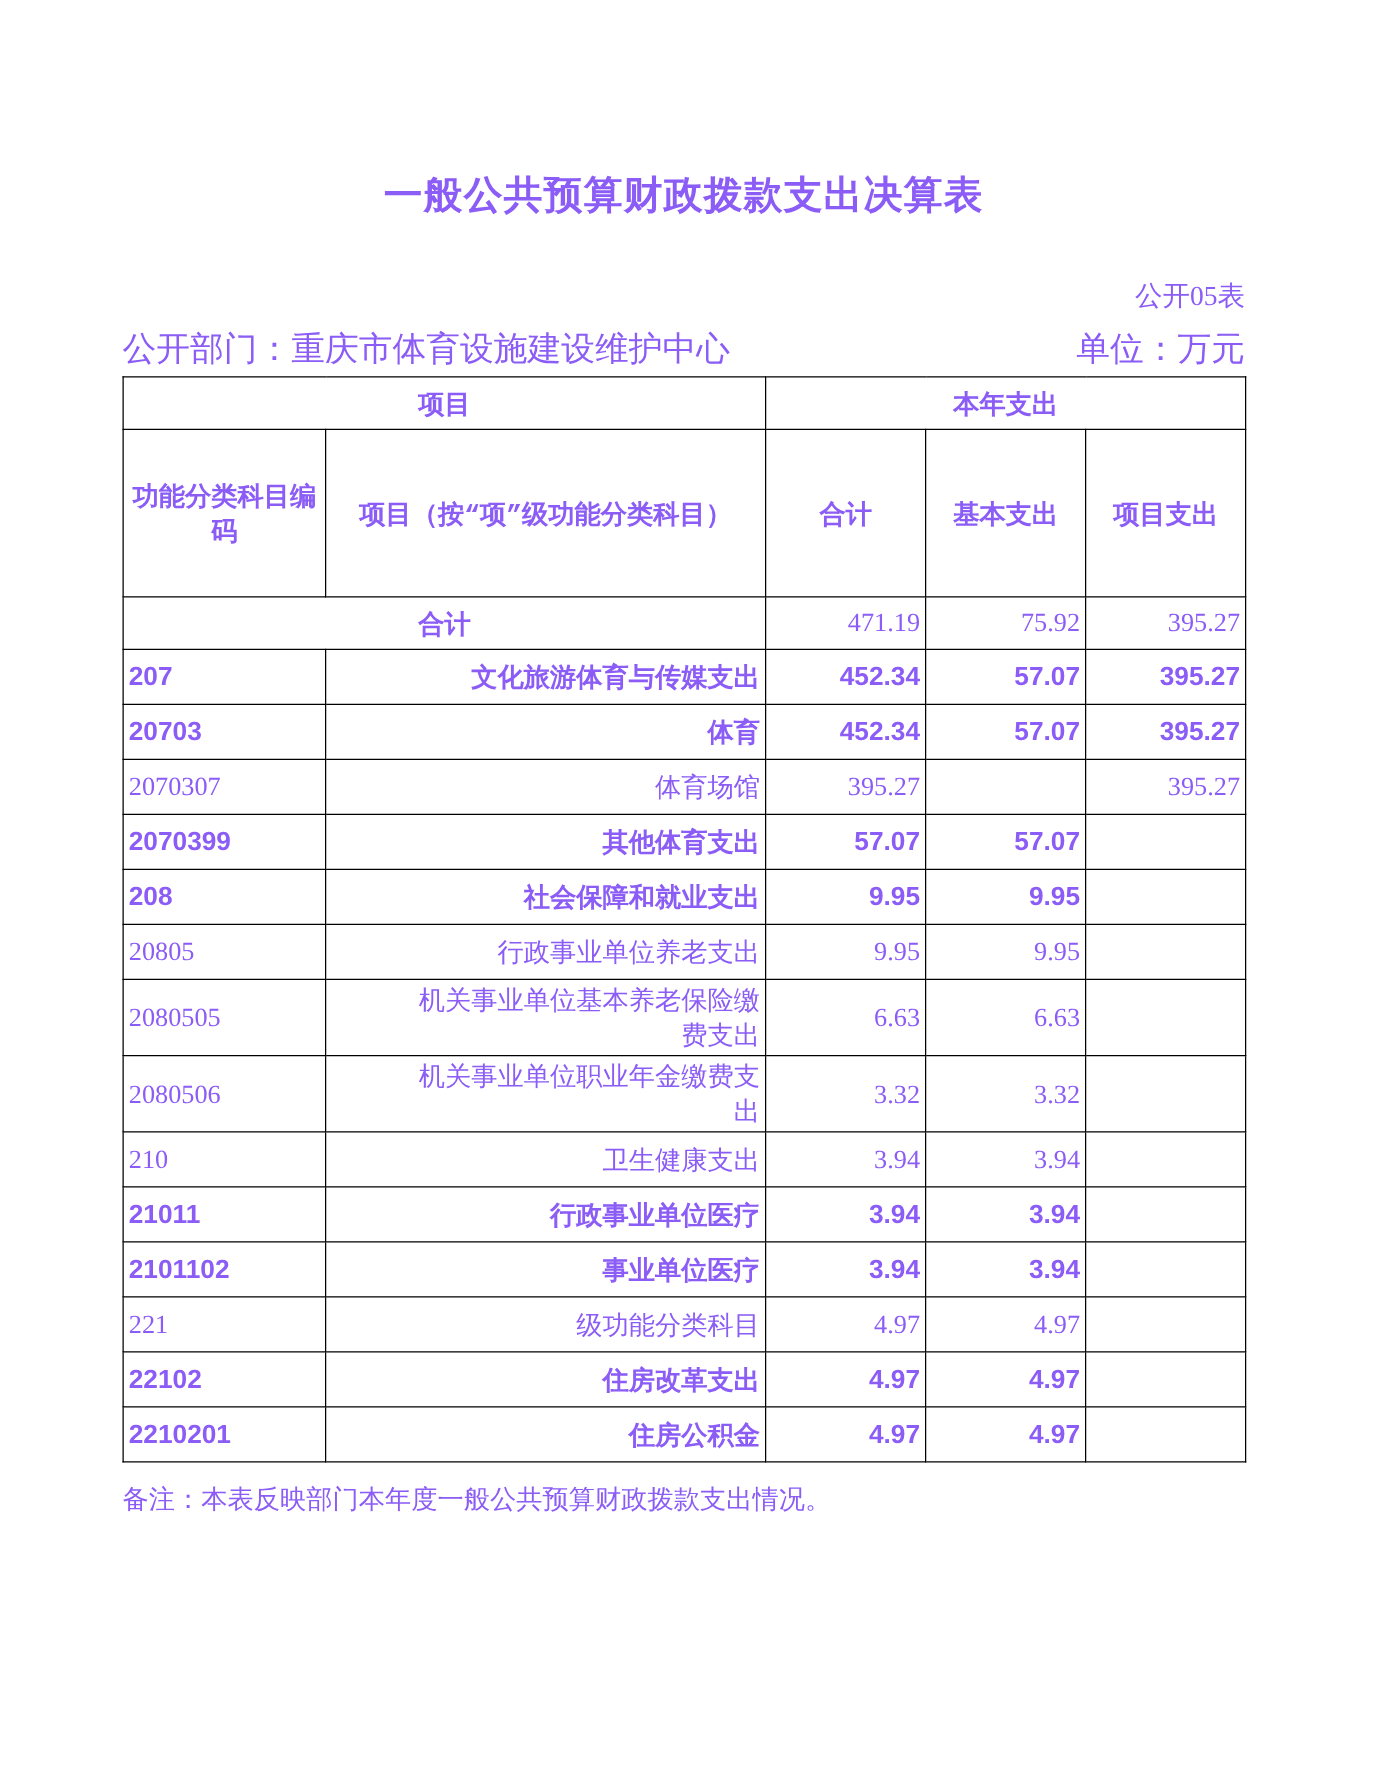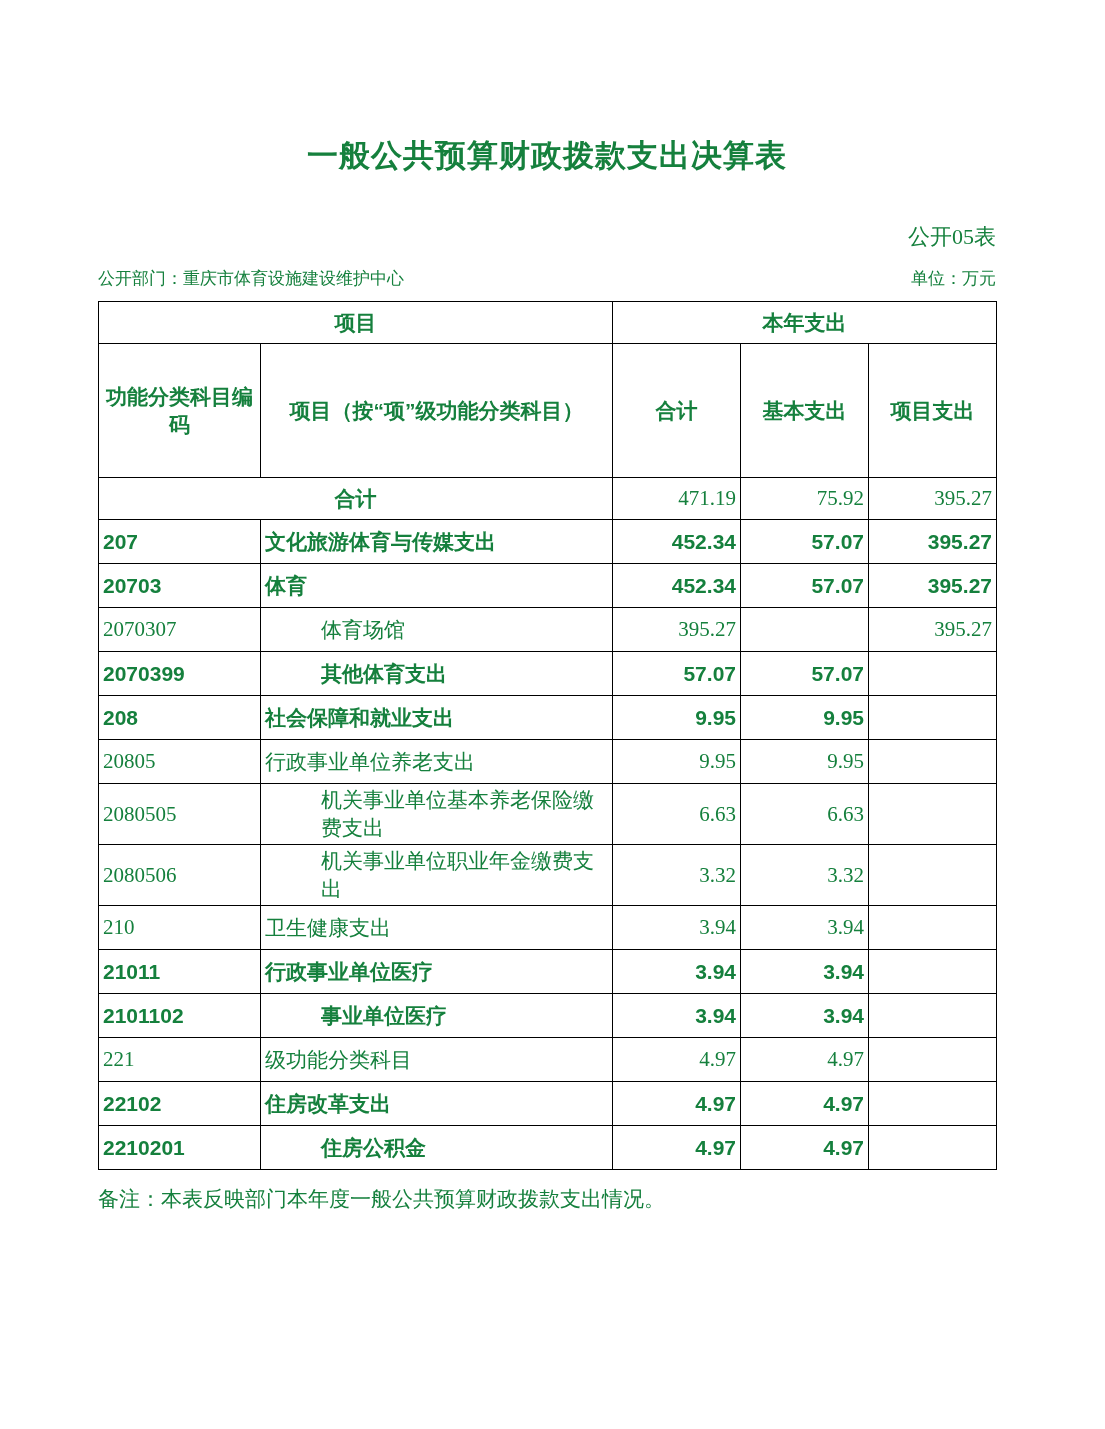--- a/index.html
+++ b/index.html
@@ -2,21 +2,21 @@
 <html><head>
 <meta charset="utf-8">
 <style>
   * { margin: 0; padding: 0; box-sizing: border-box; }
   html, body { background: #ffffff; }
   .page {
     position: relative;
     width: 1032px;
     height: 1429px;
     background: #ffffff;
-    color: #15803d;
+    color: #8b5cf6;
     font-family: "Liberation Serif", "DejaVu Serif", serif;
     overflow: hidden;
   }
   .content {
     position: absolute;
     left: 98px;
     top: 0;
     width: 898px;
   }
   .doc-title {
@@ -32,48 +32,48 @@
     margin-top: 47px;
     text-align: right;
     font-size: 22px;
     line-height: 28px;
   }
   .meta-line {
     margin-top: 13px;
     display: flex;
     justify-content: space-between;
     align-items: baseline;
-    font-size: 17px;
+    font-size: 27px;
     line-height: 30px;
   }
   table.budget {
     margin-top: 7px;
     width: 898px;
     border-collapse: collapse;
     table-layout: fixed;
   }
   table.budget th, table.budget td {
     border: 1px solid #000000;
     vertical-align: middle;
     font-size: 21px;
     padding: 2px 4px;
     overflow: hidden;
   }
   thead th {
-    font-family: Liberation Sans, sans-serif;
+    font-family: Liberation Mono, monospace;
     font-weight: 700;
     text-align: center;
     word-break: break-all;
   }
   tr.group-header th { height: 42px; }
   tr.col-header th { height: 134px; }
   tr.total-row td { height: 42px; }
   tbody tr.data-row td { height: 44px; }
   td.code { text-align: left; padding-left: 5px; font-family: Liberation Serif, serif; }
-  td.name { text-align: left; padding-left: 6px; }
+  td.name { text-align: right; padding-left: 6px; }
   td.name.indent { padding-left: 60px; }
   td.num { text-align: right; padding-right: 4px; }
   tr.total-row td.label {
     text-align: center;
     font-family: "Liberation Sans", "DejaVu Sans", sans-serif;
     font-weight: 700;
   }
   tr.bold td {
     font-family: "Liberation Sans", "DejaVu Sans", sans-serif;
     font-weight: 700;

